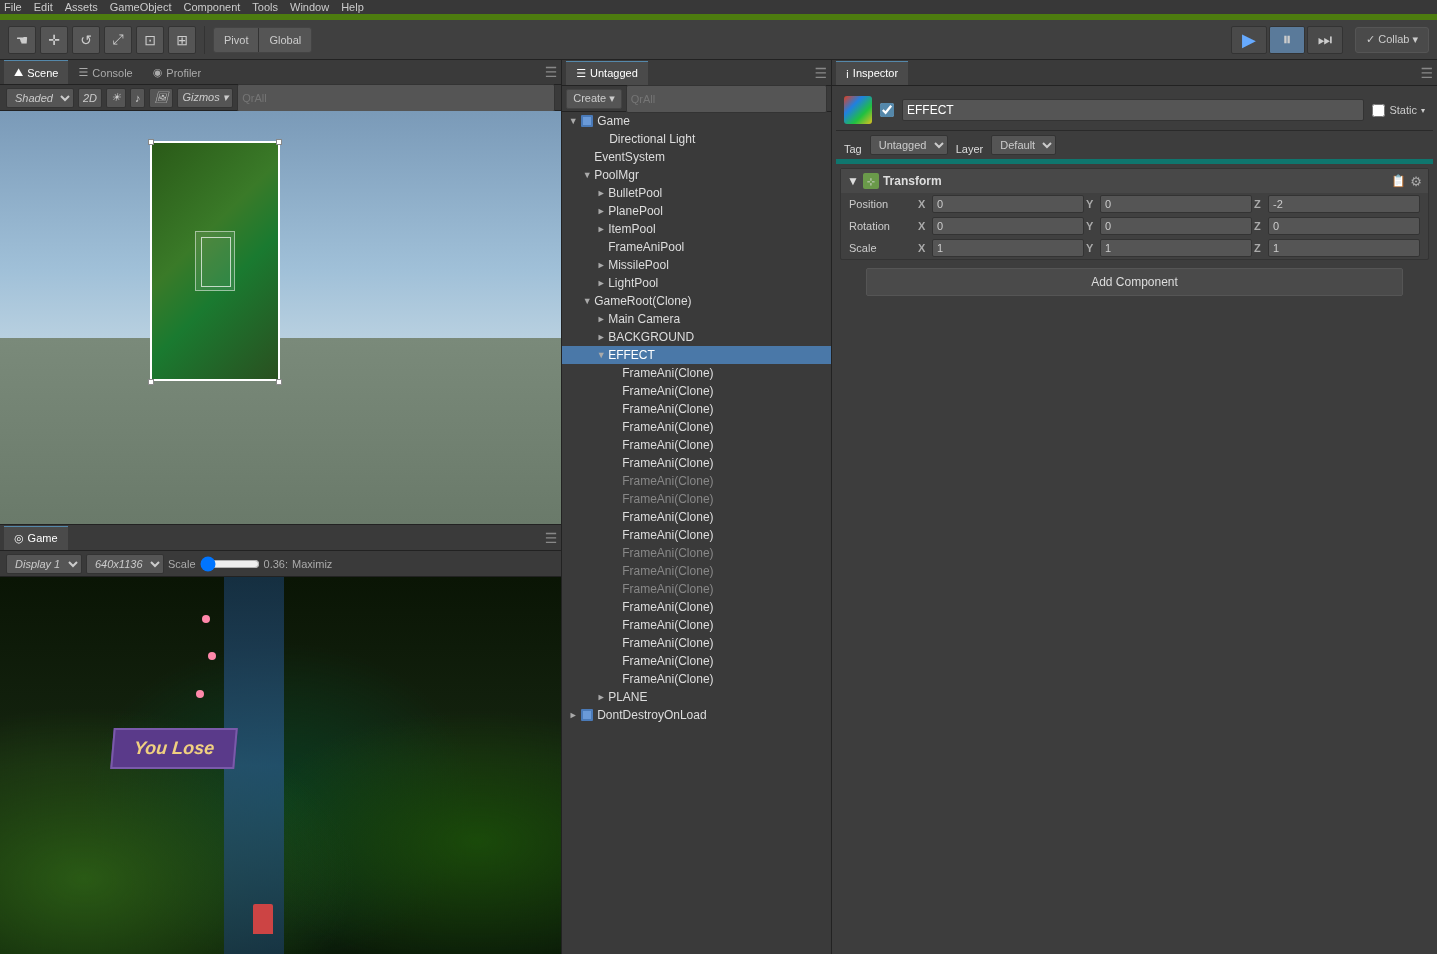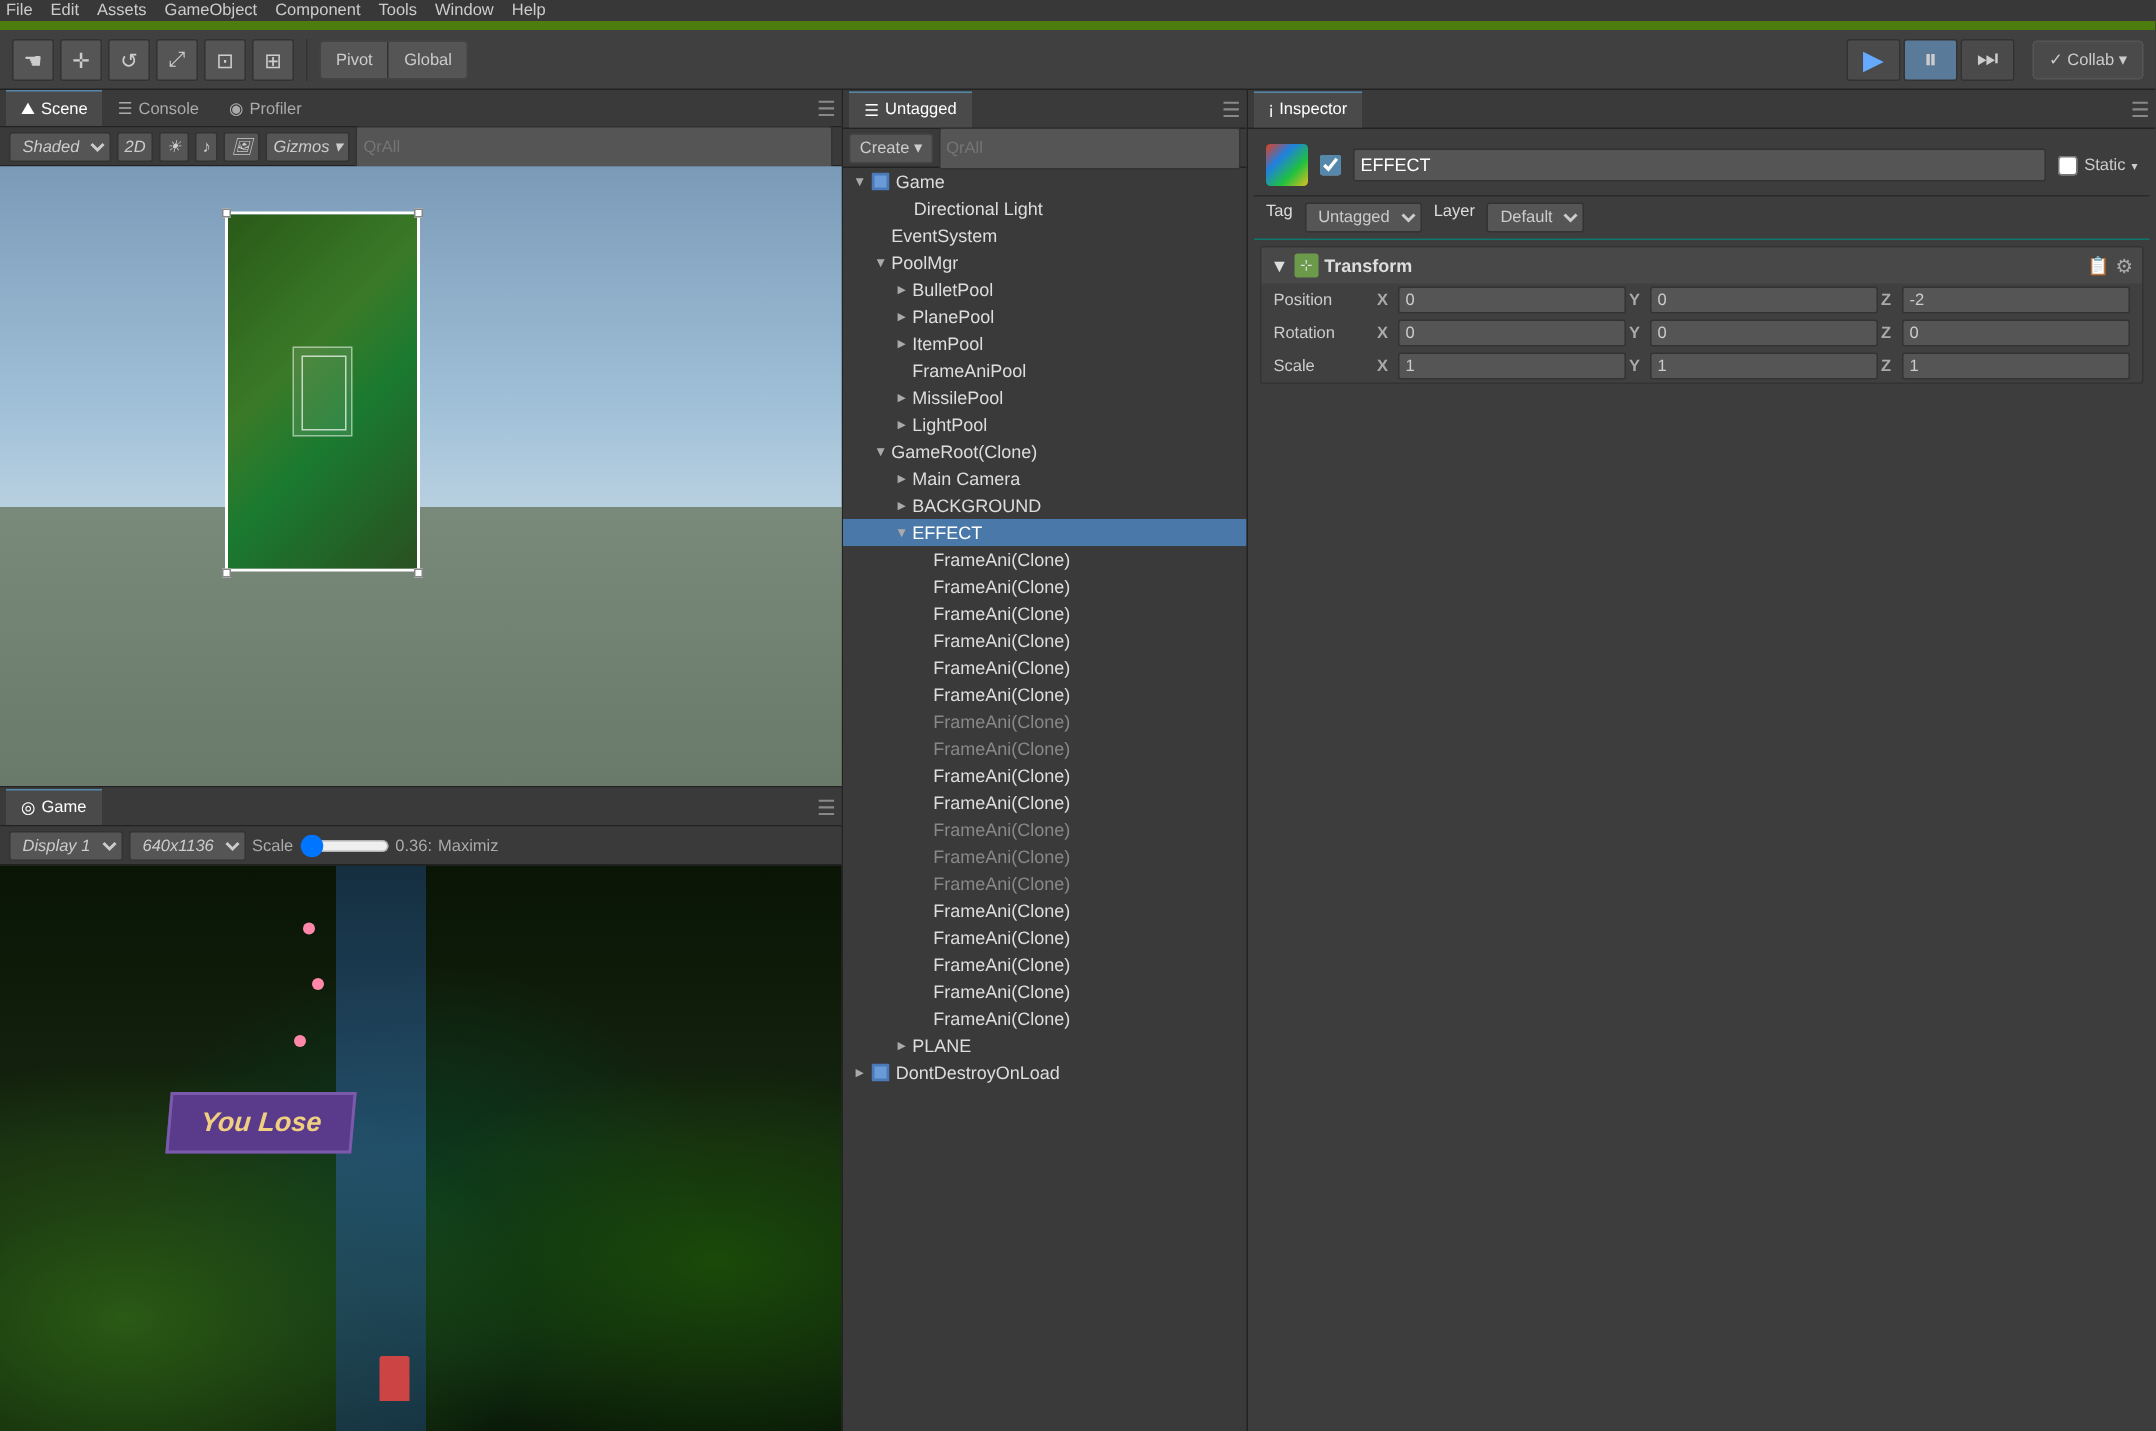--- a/index.html
+++ b/index.html
@@ -342,25 +342,25 @@
       display: flex;
       align-items: center;
       gap: 4px;
       font-size: 11px;
       color: #ccc;
     }
 
     
     .tag-layer-row {
       display: flex;
-      align-items: flex-start;
+      align-items: flex-end;
       padding: 4px 8px;
       gap: 8px;
       font-size: 11px;
-      border-bottom: 1px solid #0f766e;
+      border-bottom: 5px solid #0f766e;
     }
     .tag-select, .layer-select {
       background: #555;
       border: 1px solid #333;
       color: #ccc;
       height: 20px;
       font-size: 11px;
       padding: 0 4px;
       border-radius: 2px;
     }
@@ -855,15 +855,16 @@
               <input type="text" class="xyz-input" value="1" style="">
             </div>
             <div class="xyz-field">
               <span class="xyz-label">Z</span>
               <input type="text" class="xyz-input" value="1" style="">
             </div>
           </div>
         </div>
       </div>
 
+      <button class="add-component-btn">Add Component</button>
     </div>
   </div>
 </div>
 
 </body></html>

